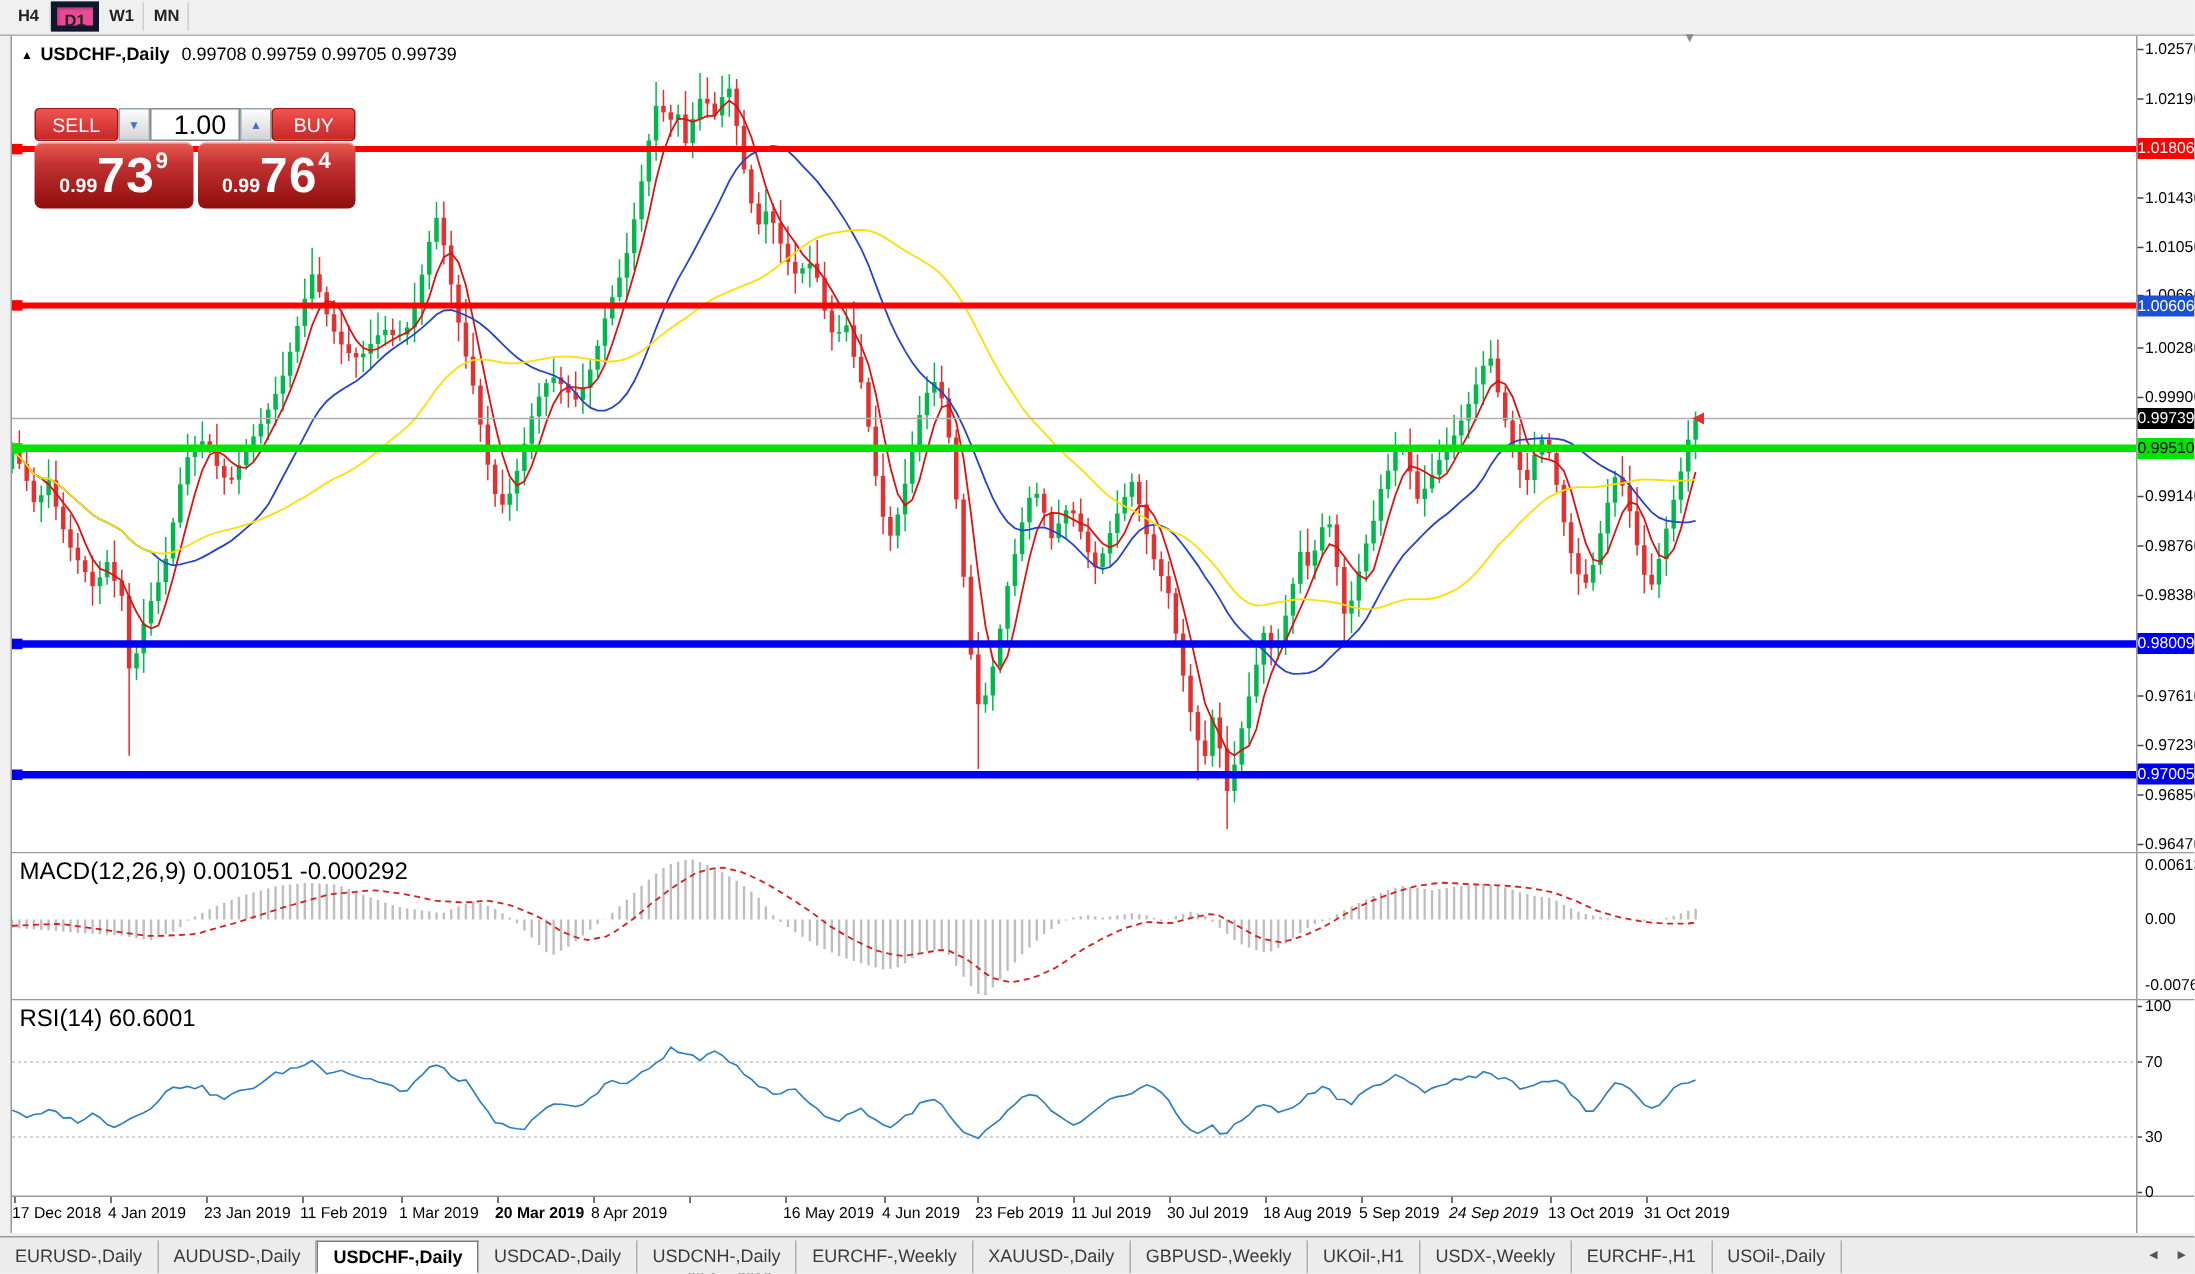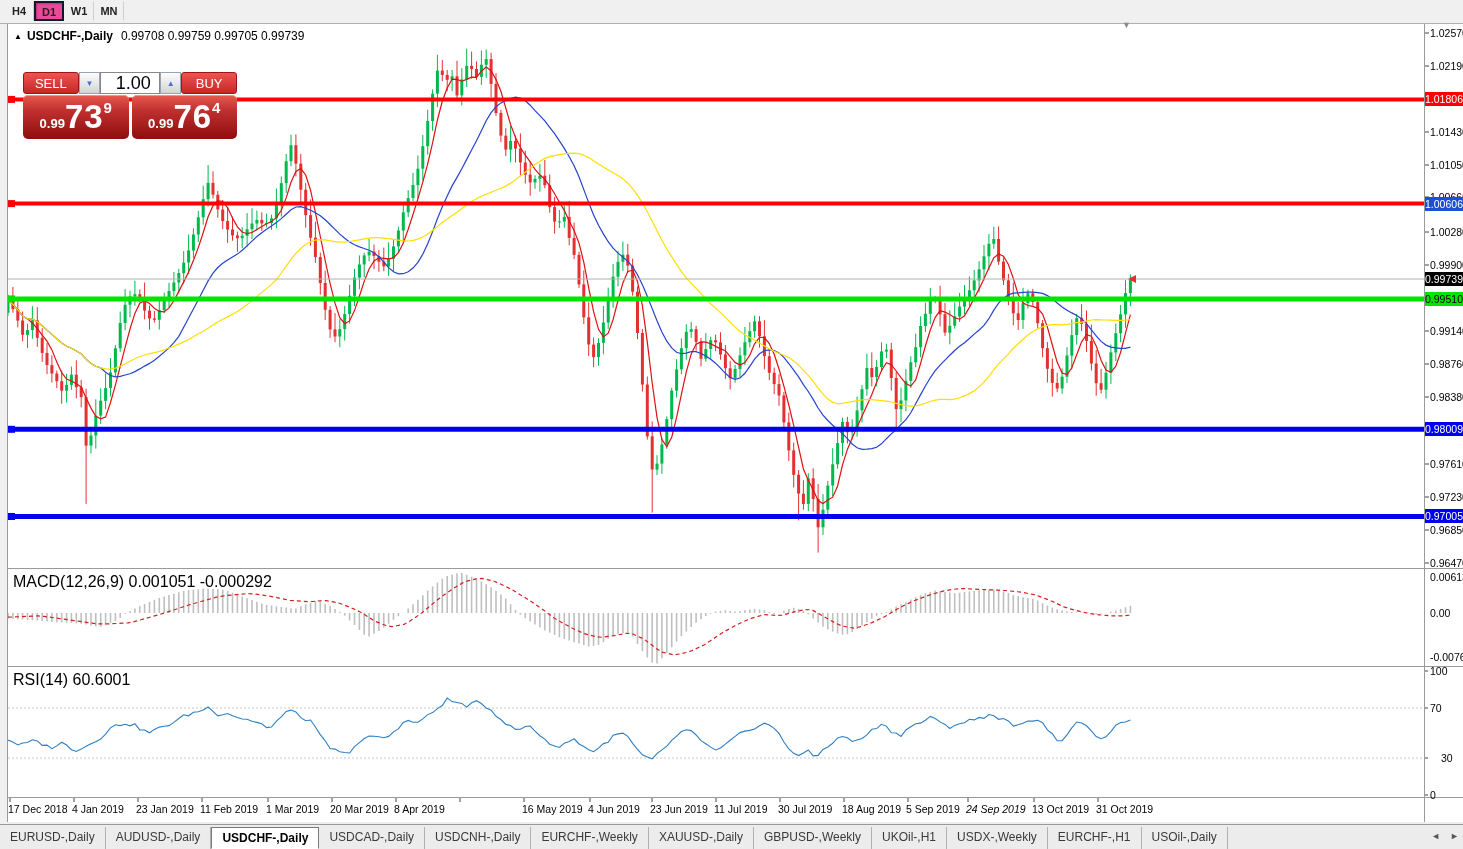--- a/index.html
+++ b/index.html
@@ -5,21 +5,21 @@
   * { margin:0; padding:0; box-sizing:border-box; }
   html,body { width:1463px; height:849px; overflow:hidden; background:#f0f0f0;
               font-family:"Liberation Sans", sans-serif; }
   #app { position:relative; width:1463px; height:849px; background:#f0f0f0; }
 
   
   #tf-toolbar { position:absolute; left:4px; top:1px; height:21px; display:flex; z-index:6; }
   .tf-btn { min-width:30px; height:20px; line-height:18px; text-align:center; font-size:11px;
             font-weight:bold; color:#222; border:1px solid transparent; border-right:1px solid #cfcfcf;
             padding:0 5px; background:#f0f0f0; cursor:pointer; }
-  .tf-btn.active { background:#ec4899; border:2px solid #0f172a; box-shadow:inset 1px 1px 2px rgba(0,0,0,.25); }
+  .tf-btn.active { background:#ec4899; border:4px solid #0f172a; box-shadow:inset 1px 1px 2px rgba(0,0,0,.25); }
 
   
   #plot-bg { position:absolute; left:8px; top:24px; width:1416px; height:774px; background:#ffffff; }
   #axis-bg { position:absolute; left:1425px; top:24px; width:38px; height:798px; background:#ffffff; }
   #date-bg { position:absolute; left:8px; top:798px; width:1417px; height:24px; background:#ffffff; }
   svg#chart-canvas { position:absolute; left:0; top:0; z-index:2; }
 
   
   #chart-title { position:absolute; left:14px; top:29px; z-index:5; font-size:12px; color:#000; }
   #chart-title .arr { font-size:8px; margin-right:5px; position:relative; top:-1px; }
@@ -904,41 +904,41 @@
       <div class="ax-lbl" style="left: 1430px; top: 391px;">0.98380</div>
       <div class="ax-lbl" style="left: 1430px; top: 458px;">0.97610</div>
       <div class="ax-lbl" style="left: 1430px; top: 491px;">0.97230</div>
       <div class="ax-lbl" style="left: 1430px; top: 524px;">0.96850</div>
       <div class="ax-lbl" style="left: 1430px; top: 557px;">0.96470</div>
       <div class="ax-lbl" style="left: 1430px; top: 571px;">0.00613</div>
       <div class="ax-lbl" style="left: 1430px; top: 607px;">0.00</div>
       <div class="ax-lbl" style="left: 1430px; top: 651px;">-0.007612</div>
       <div class="ax-lbl" style="left: 1430px; top: 665px;">100</div>
       <div class="ax-lbl" style="left: 1430px; top: 702px;">70</div>
-      <div class="ax-lbl" style="left: 1430px; top: 752px; margin-left: 11px;">30</div>
+      <div class="ax-lbl" style="left: 1430px; top: 752px;">30</div>
       <div class="ax-lbl" style="left: 1430px; top: 789px;">0</div>
       <div class="ax-badge" style="top: 92px; background: rgb(254, 0, 0); color: rgb(255, 255, 255);">1.01806</div>
       <div class="ax-badge" style="top: 197px; background: #1d4ed8; color: rgb(255, 255, 255);">1.00606</div>
       <div class="ax-badge" style="top: 272px; background: rgb(0, 0, 0); color: rgb(255, 255, 255);">0.99739</div>
       <div class="ax-badge" style="top: 292px; background: rgb(0, 228, 0); color: rgb(0, 0, 0);">0.99510</div>
       <div class="ax-badge" style="top: 422px; background: rgb(0, 0, 240); color: rgb(255, 255, 255);">0.98009</div>
       <div class="ax-badge" style="top: 509px; background: rgb(0, 0, 240); color: rgb(255, 255, 255);">0.97005</div>
     </div>
   <div id="date-axis-labels">
       <div class="date-lbl" style="left: 8px;">17 Dec 2018</div>
       <div class="date-lbl" style="left: 72px;">4 Jan 2019</div>
       <div class="date-lbl" style="left: 136px;">23 Jan 2019</div>
       <div class="date-lbl" style="left: 200px;">11 Feb 2019</div>
       <div class="date-lbl" style="left: 266px;">1 Mar 2019</div>
-      <div class="date-lbl" style="left: 330px;">20 Mar 2019</div>
+      <div class="date-lbl" style="left: 330px; font-weight: bold;">20 Mar 2019</div>
       <div class="date-lbl" style="left: 394px;">8 Apr 2019</div>
       <div class="date-lbl" style="left: 458px; margin-top: 43px;">28 Apr 2019</div>
       <div class="date-lbl" style="left: 522px;">16 May 2019</div>
       <div class="date-lbl" style="left: 588px;">4 Jun 2019</div>
-      <div class="date-lbl" style="left: 650px;">23 Jun 2019</div>
+      <div class="date-lbl" style="left: 650px;">23 Feb 2019</div>
       <div class="date-lbl" style="left: 714px;">11 Jul 2019</div>
       <div class="date-lbl" style="left: 778px;">30 Jul 2019</div>
       <div class="date-lbl" style="left: 842px;">18 Aug 2019</div>
       <div class="date-lbl" style="left: 906px;">5 Sep 2019</div>
       <div class="date-lbl" style="left: 966px; font-style: italic;">24 Sep 2019</div>
       <div class="date-lbl" style="left: 1032px;">13 Oct 2019</div>
       <div class="date-lbl" style="left: 1096px;">31 Oct 2019</div>
     </div>
 
   <div class="marker" style="left:1122px; top:20px; color:#8a8a8a; font-size:9px">▼</div>

